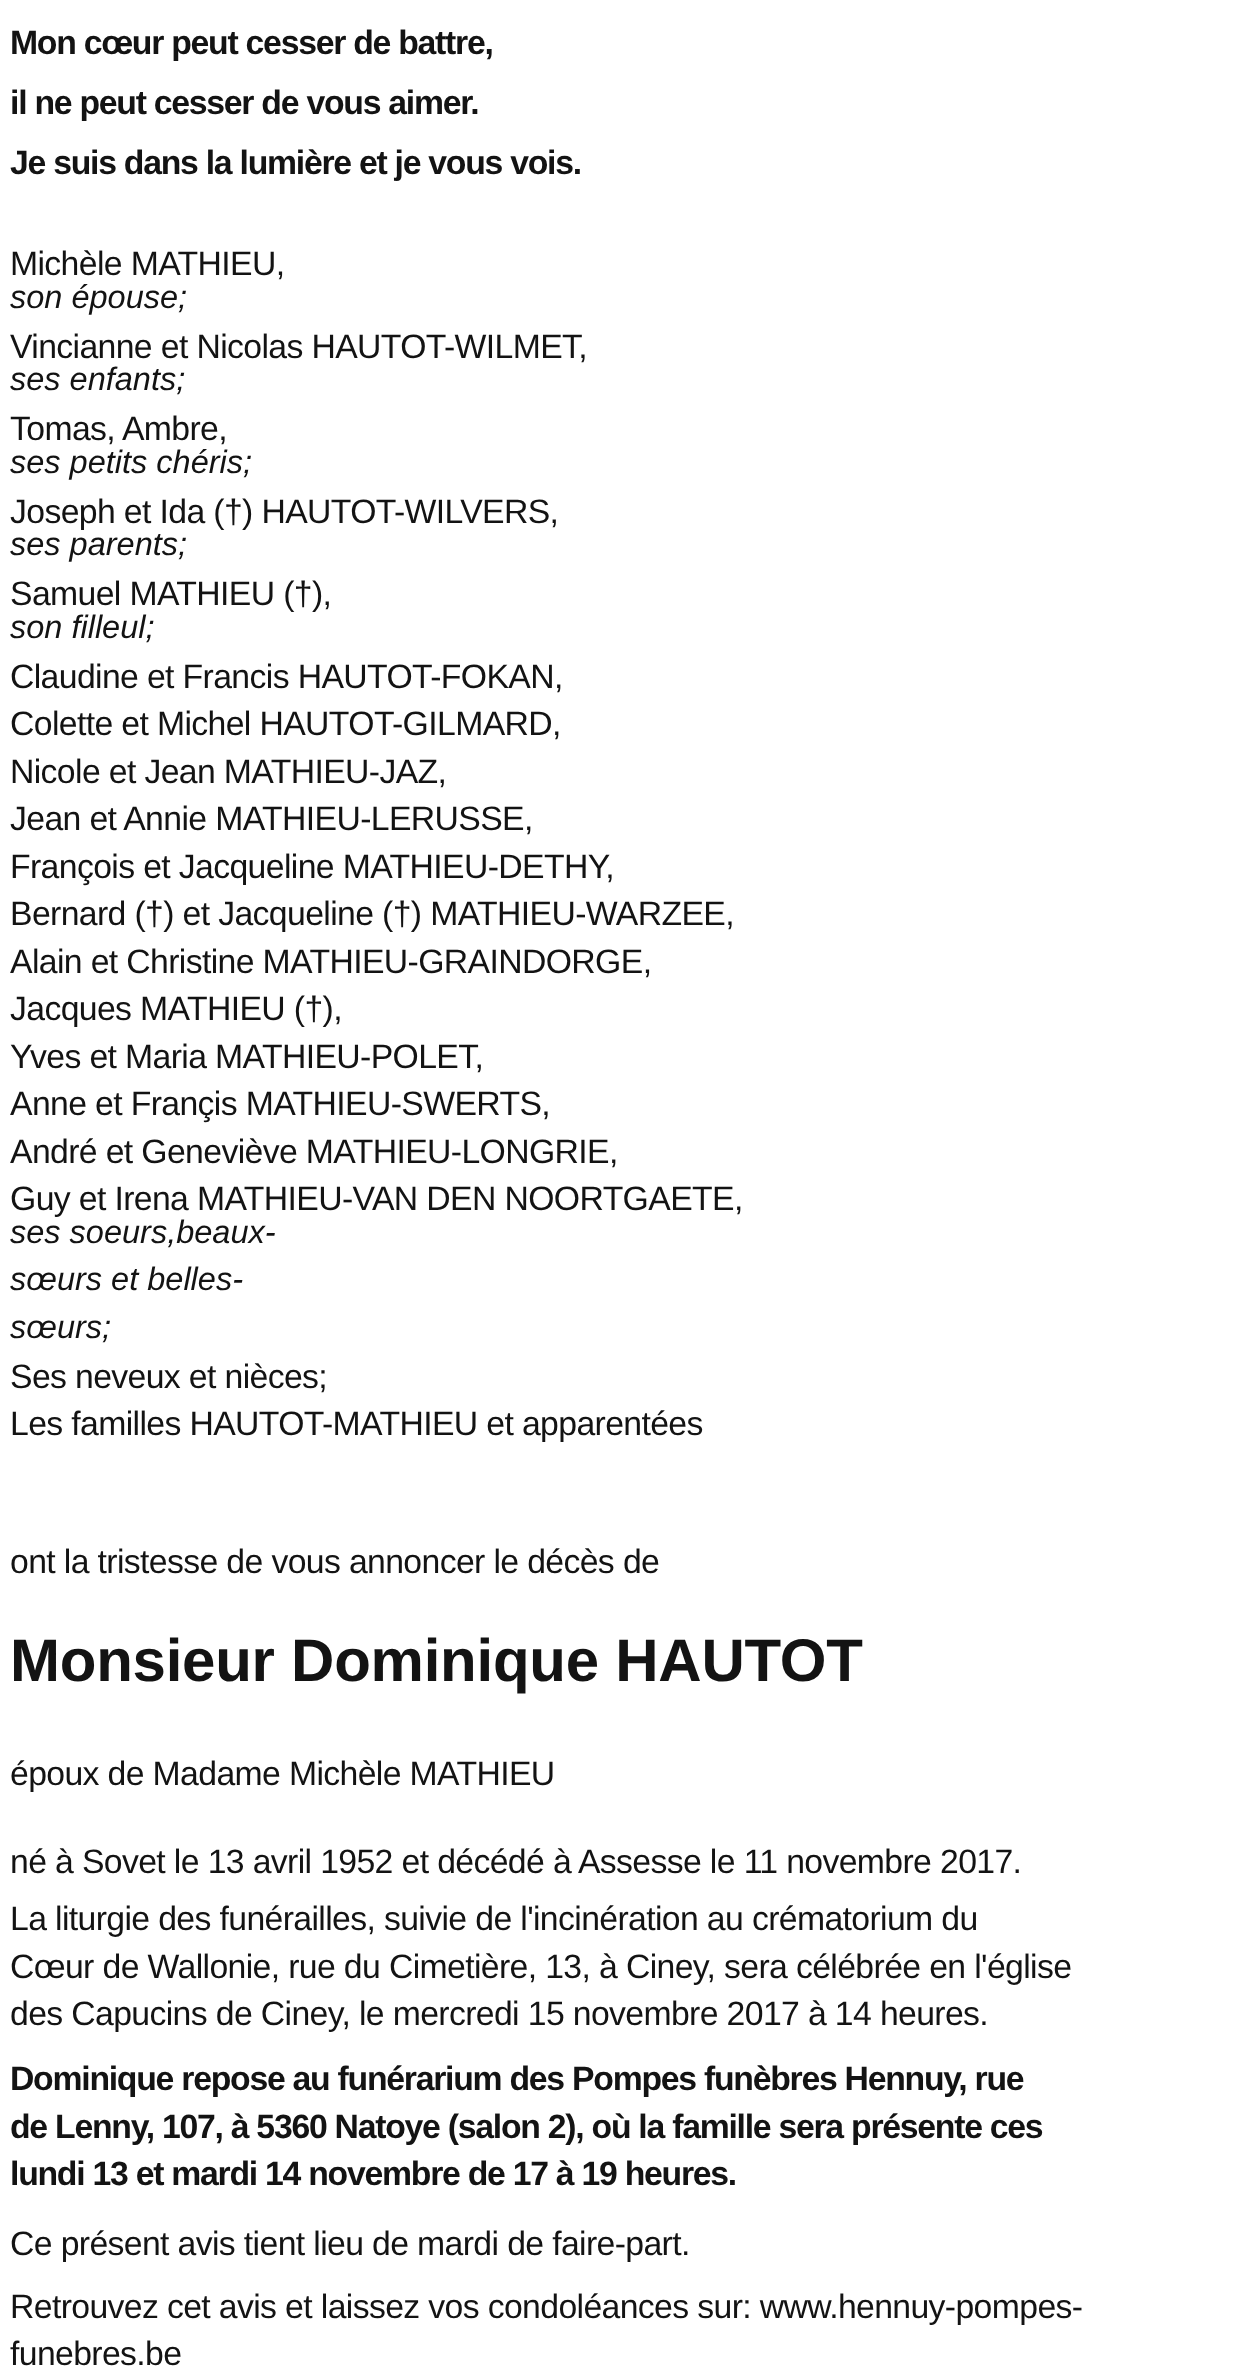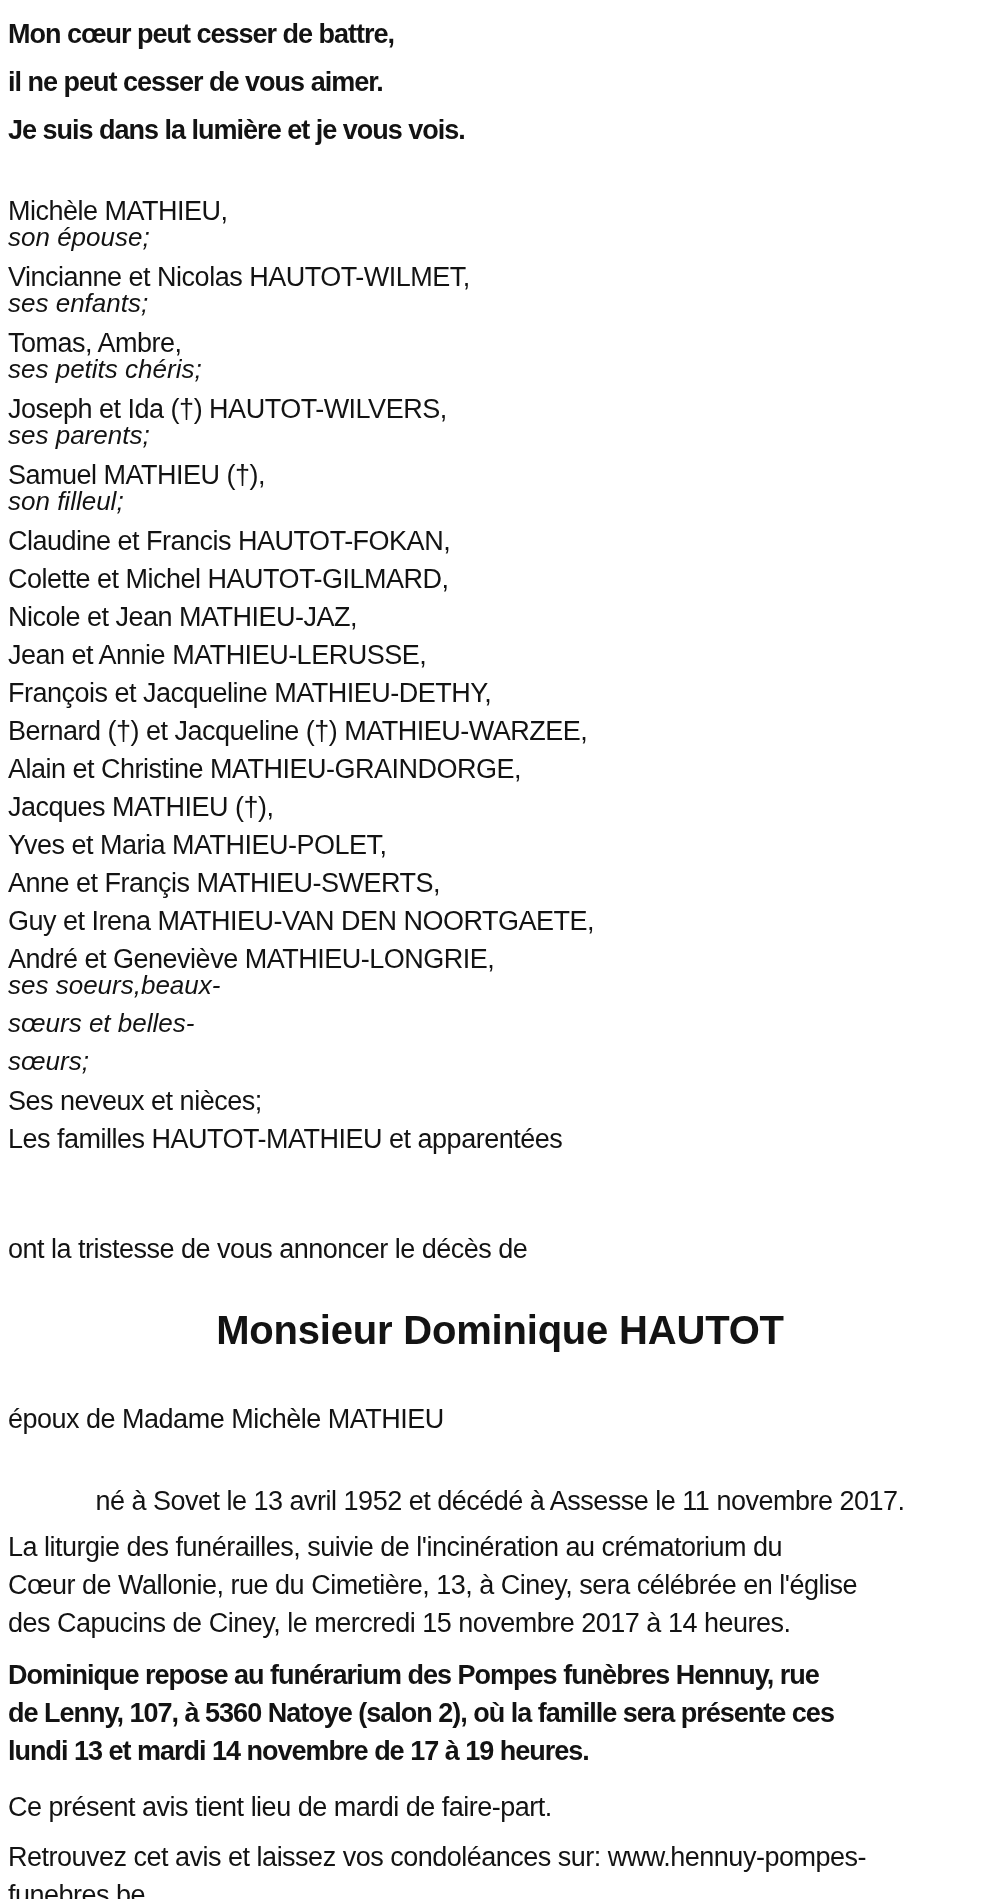--- a/index.html
+++ b/index.html
@@ -44,40 +44,39 @@
     text-align: left;
   }
   
   .announce {
     font-size: 27px;
     line-height: 38px;
     letter-spacing: -0.5px;
     margin-top: 72px;
   }
   .deceased-title {
-    font-size: 40px;
+    font-size: 48px;
     font-weight: 700;
     line-height: 48px;
     letter-spacing: -0.2px;
     margin-top: 38px;
-    text-align: center;
   }
   .spouse-line {
     font-size: 27px;
     line-height: 38px;
     letter-spacing: -0.5px;
     margin-top: 46px;
   }
   
   .para {
     font-size: 27px;
     line-height: 38px;
     letter-spacing: -0.5px;
   }
-  .p-birth   { margin-top: 44px; text-align: center; }
+  .p-birth   { margin-top: 32px; }
   .p-ceremony{ margin-top: 8px; }
   .p-repose  { margin-top: 14px; font-weight: 700; letter-spacing: -1px; }
   .p-notice  { margin-top: 18px; }
   .p-condol  { margin-top: 12px; }
 </style>
 </head>
 <body>
 
 <div class="page">
 
@@ -128,22 +127,22 @@
       <div class="name-line">Claudine et Francis HAUTOT-FOKAN,</div>
       <div class="name-line">Colette et Michel HAUTOT-GILMARD,</div>
       <div class="name-line">Nicole et Jean MATHIEU-JAZ,</div>
       <div class="name-line">Jean et Annie MATHIEU-LERUSSE,</div>
       <div class="name-line">François et Jacqueline MATHIEU-DETHY,</div>
       <div class="name-line">Bernard (†) et Jacqueline (†) MATHIEU-WARZEE,</div>
       <div class="name-line">Alain et Christine MATHIEU-GRAINDORGE,</div>
       <div class="name-line">Jacques MATHIEU (†),</div>
       <div class="name-line">Yves et Maria MATHIEU-POLET,</div>
       <div class="name-line">Anne et Françis MATHIEU-SWERTS,</div>
+      <div class="name-line">André et Geneviève MATHIEU-LONGRIE,</div>
       <div class="name-line">Guy et Irena MATHIEU-VAN DEN NOORTGAETE,</div>
-      <div class="name-line">André et Geneviève MATHIEU-LONGRIE,</div>
       <div class="rels">
         <div class="rel-line">ses soeurs,beaux-</div>
         <div class="rel-line">sœurs et belles-</div>
         <div class="rel-line">sœurs;</div>
       </div>
     </div>
 
     <div class="group">
       <div class="name-line">Ses neveux et nièces;</div>
       <div class="name-line">Les familles HAUTOT-MATHIEU et apparentées</div>

